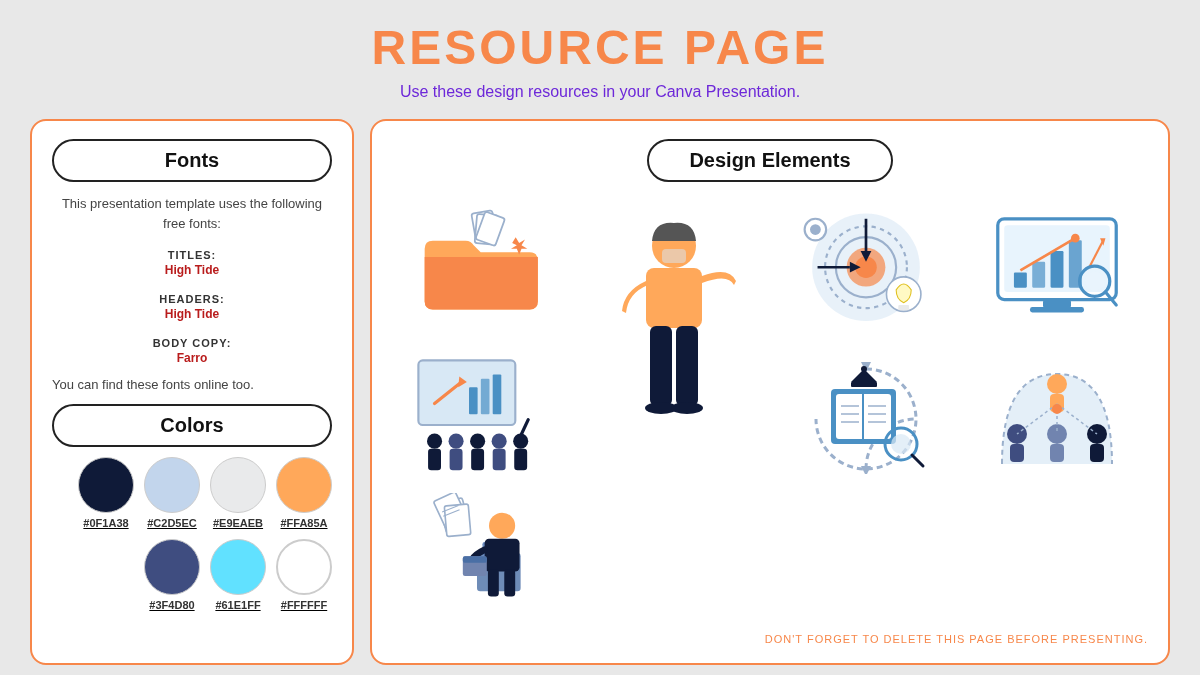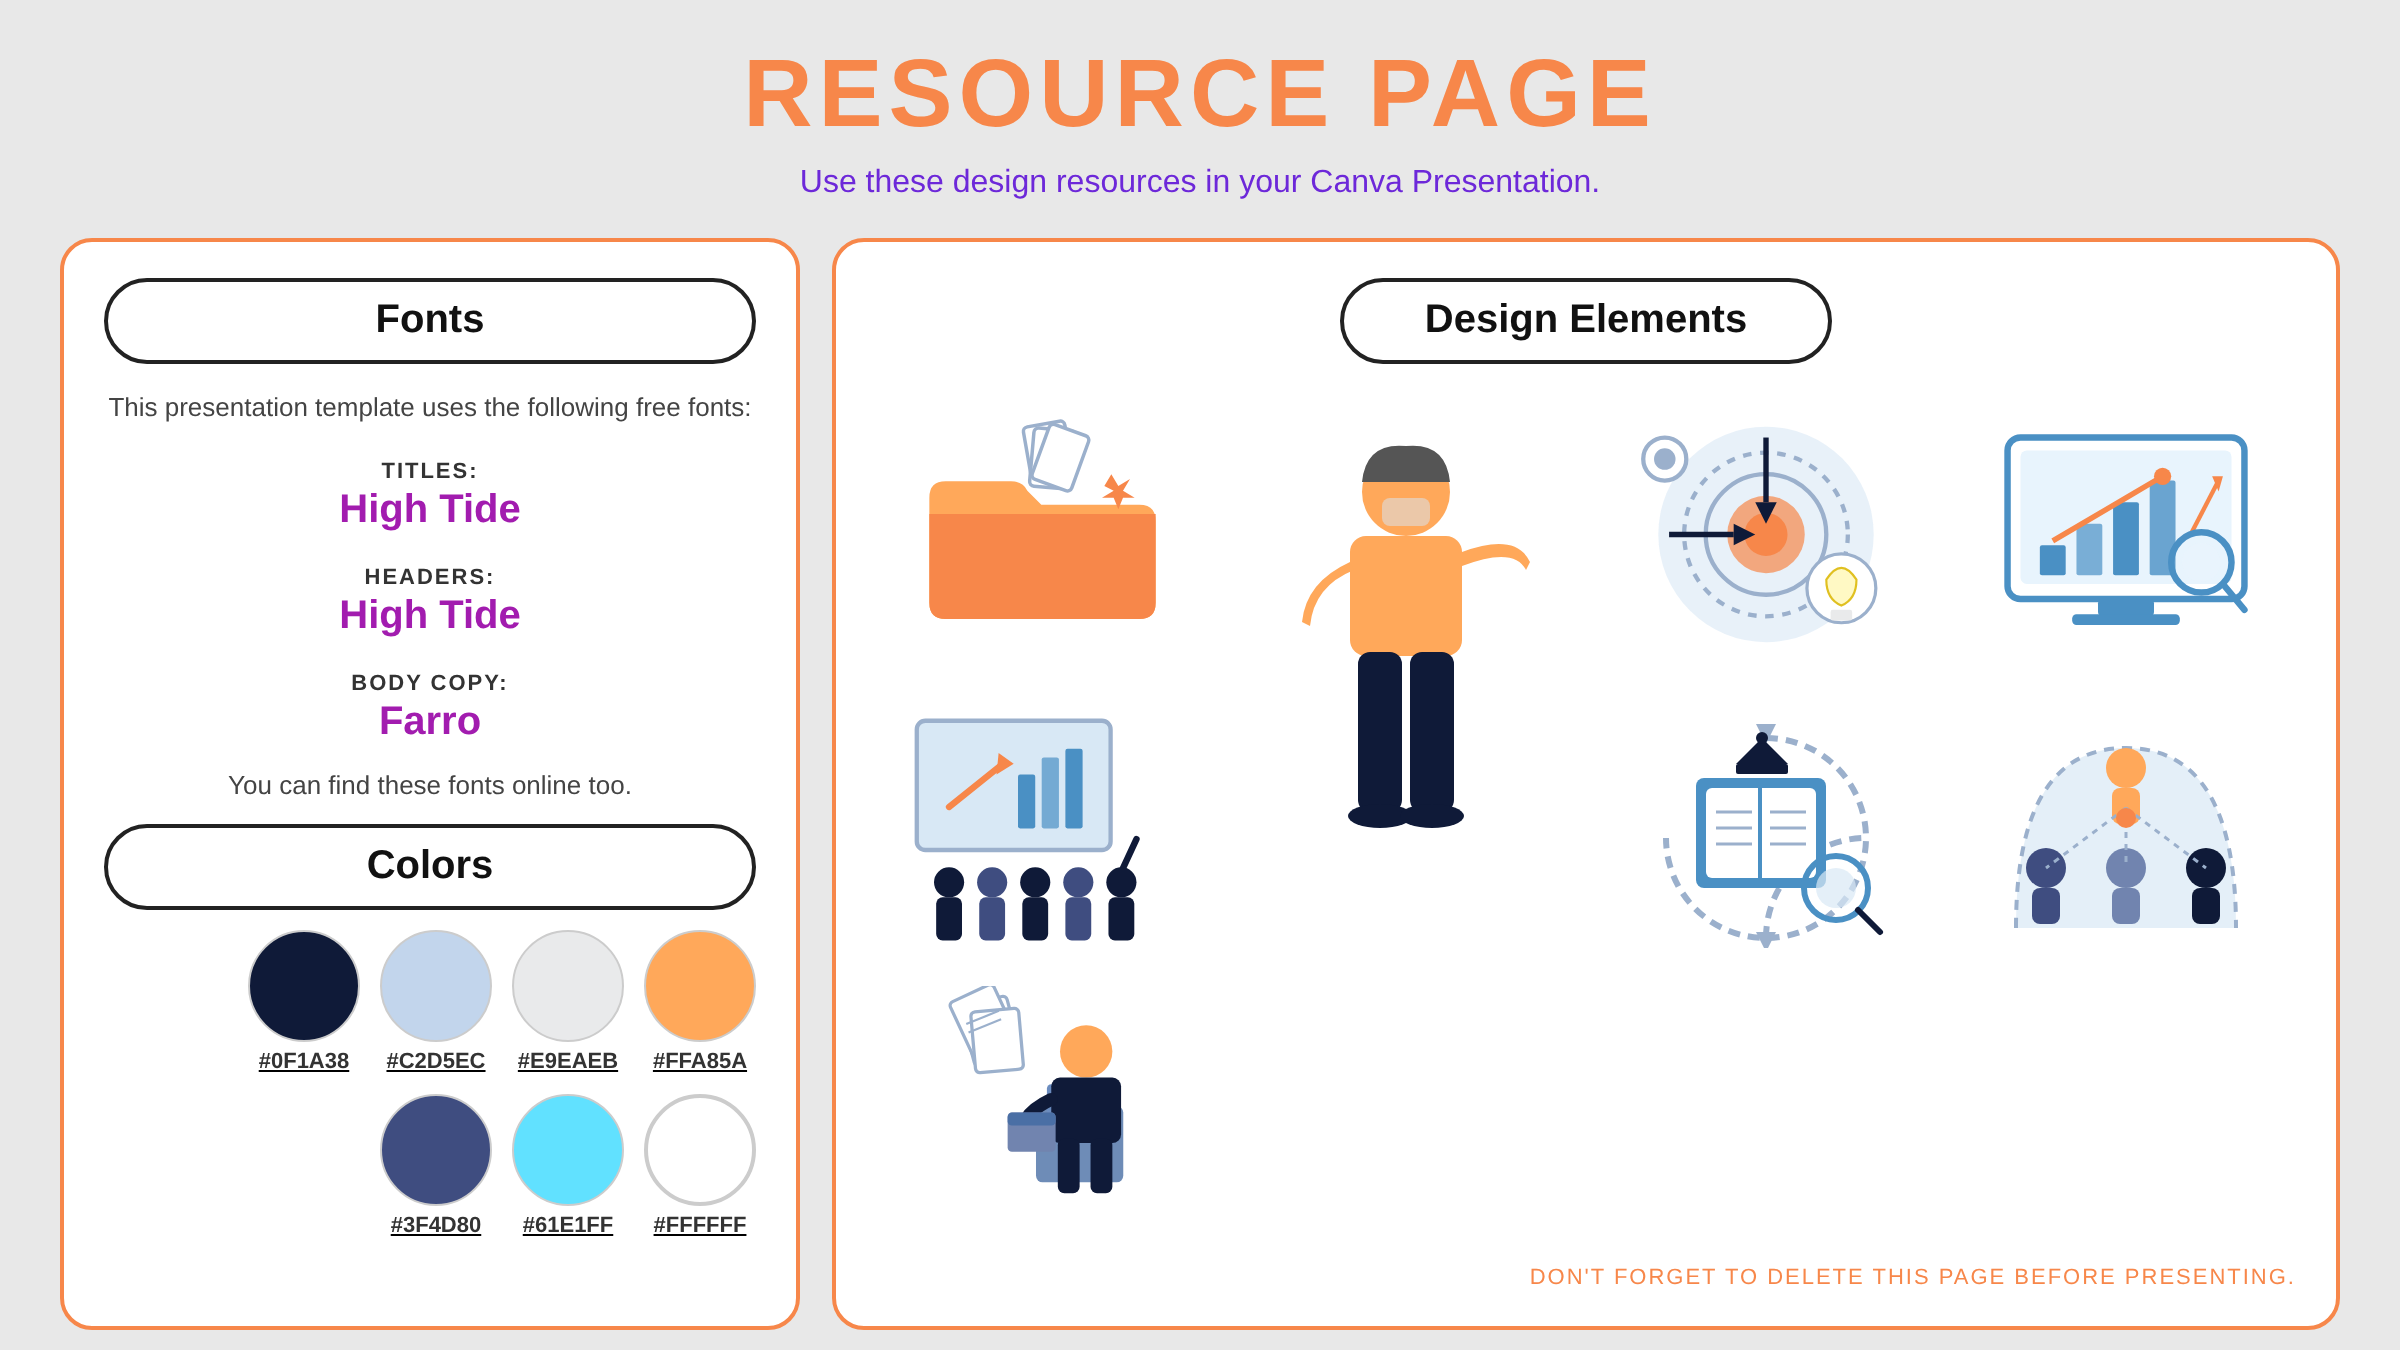--- a/index.html
+++ b/index.html
@@ -32,21 +32,21 @@
 
     .main-content {
       display: flex;
       gap: 16px;
       width: 100%;
       flex: 1;
     }
 
     
     .left-panel {
-      width: 370px;
+      width: 324px;
       background: #fff;
       border-radius: 16px;
       border: 2px solid #F7874A;
       padding: 18px 20px;
       flex-shrink: 0;
       display: flex;
       flex-direction: column;
       gap: 12px;
     }
 
@@ -74,30 +74,30 @@
 
     .font-label {
       font-size: 11px;
       font-weight: 700;
       color: #333;
       letter-spacing: 1px;
       text-transform: uppercase;
     }
 
     .font-name {
-      font-size: 20px;
+      font-size: 12px;
       font-weight: 800;
-      color: #a21caf;
+      color: #b91c1c;
       display: block;
     }
 
     .fonts-online {
       font-size: 13px;
       color: #444;
-      text-align: center;
+      text-align: left;
     }
 
     .colors-section {
       display: flex;
       flex-direction: column;
       gap: 10px;
     }
 
     .color-swatches-row {
       display: flex;

